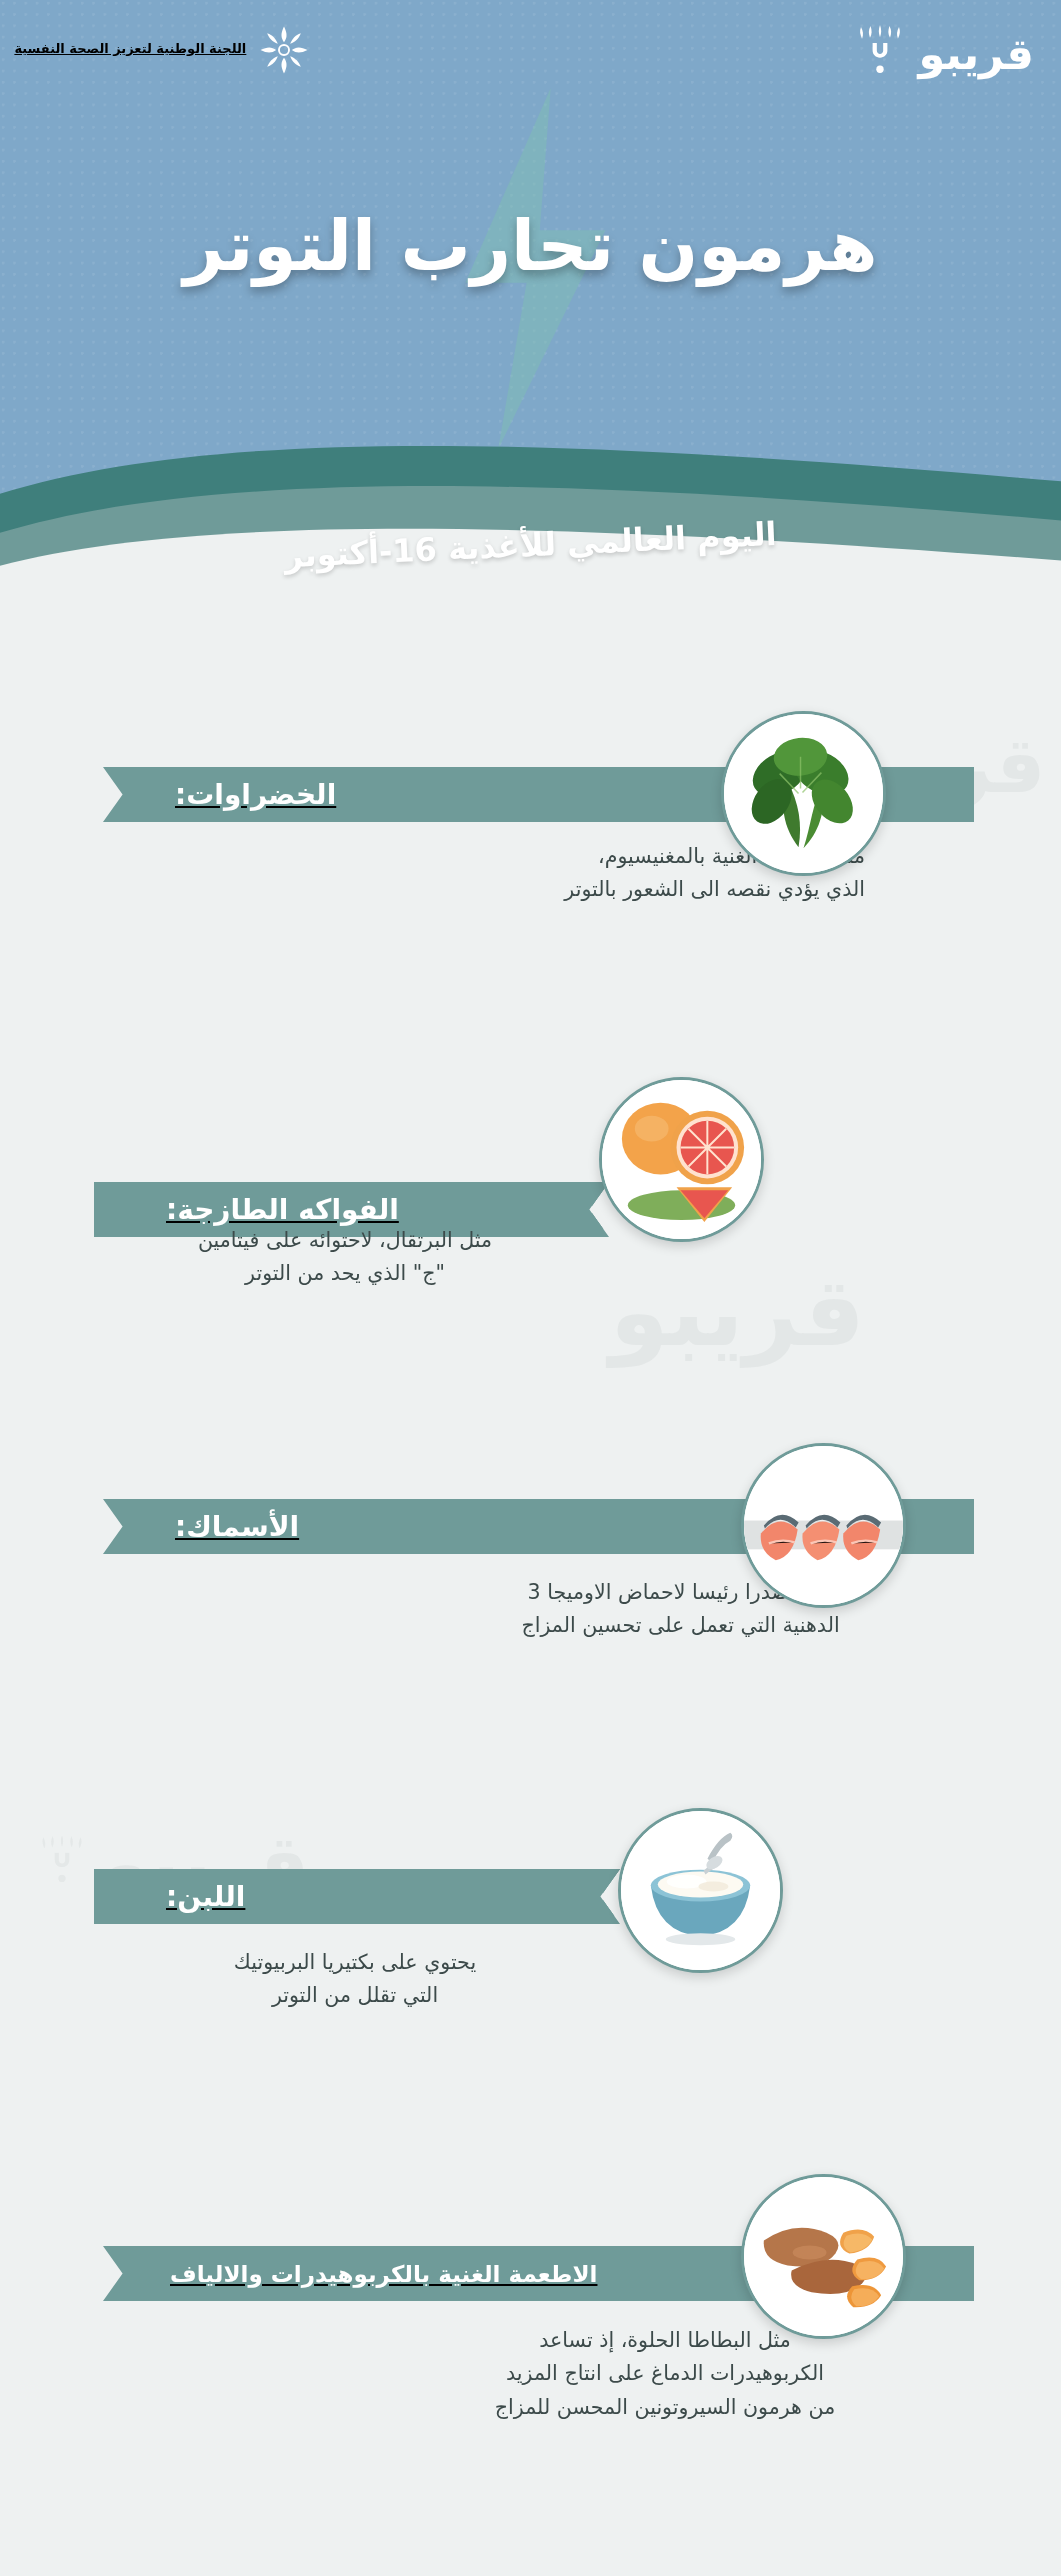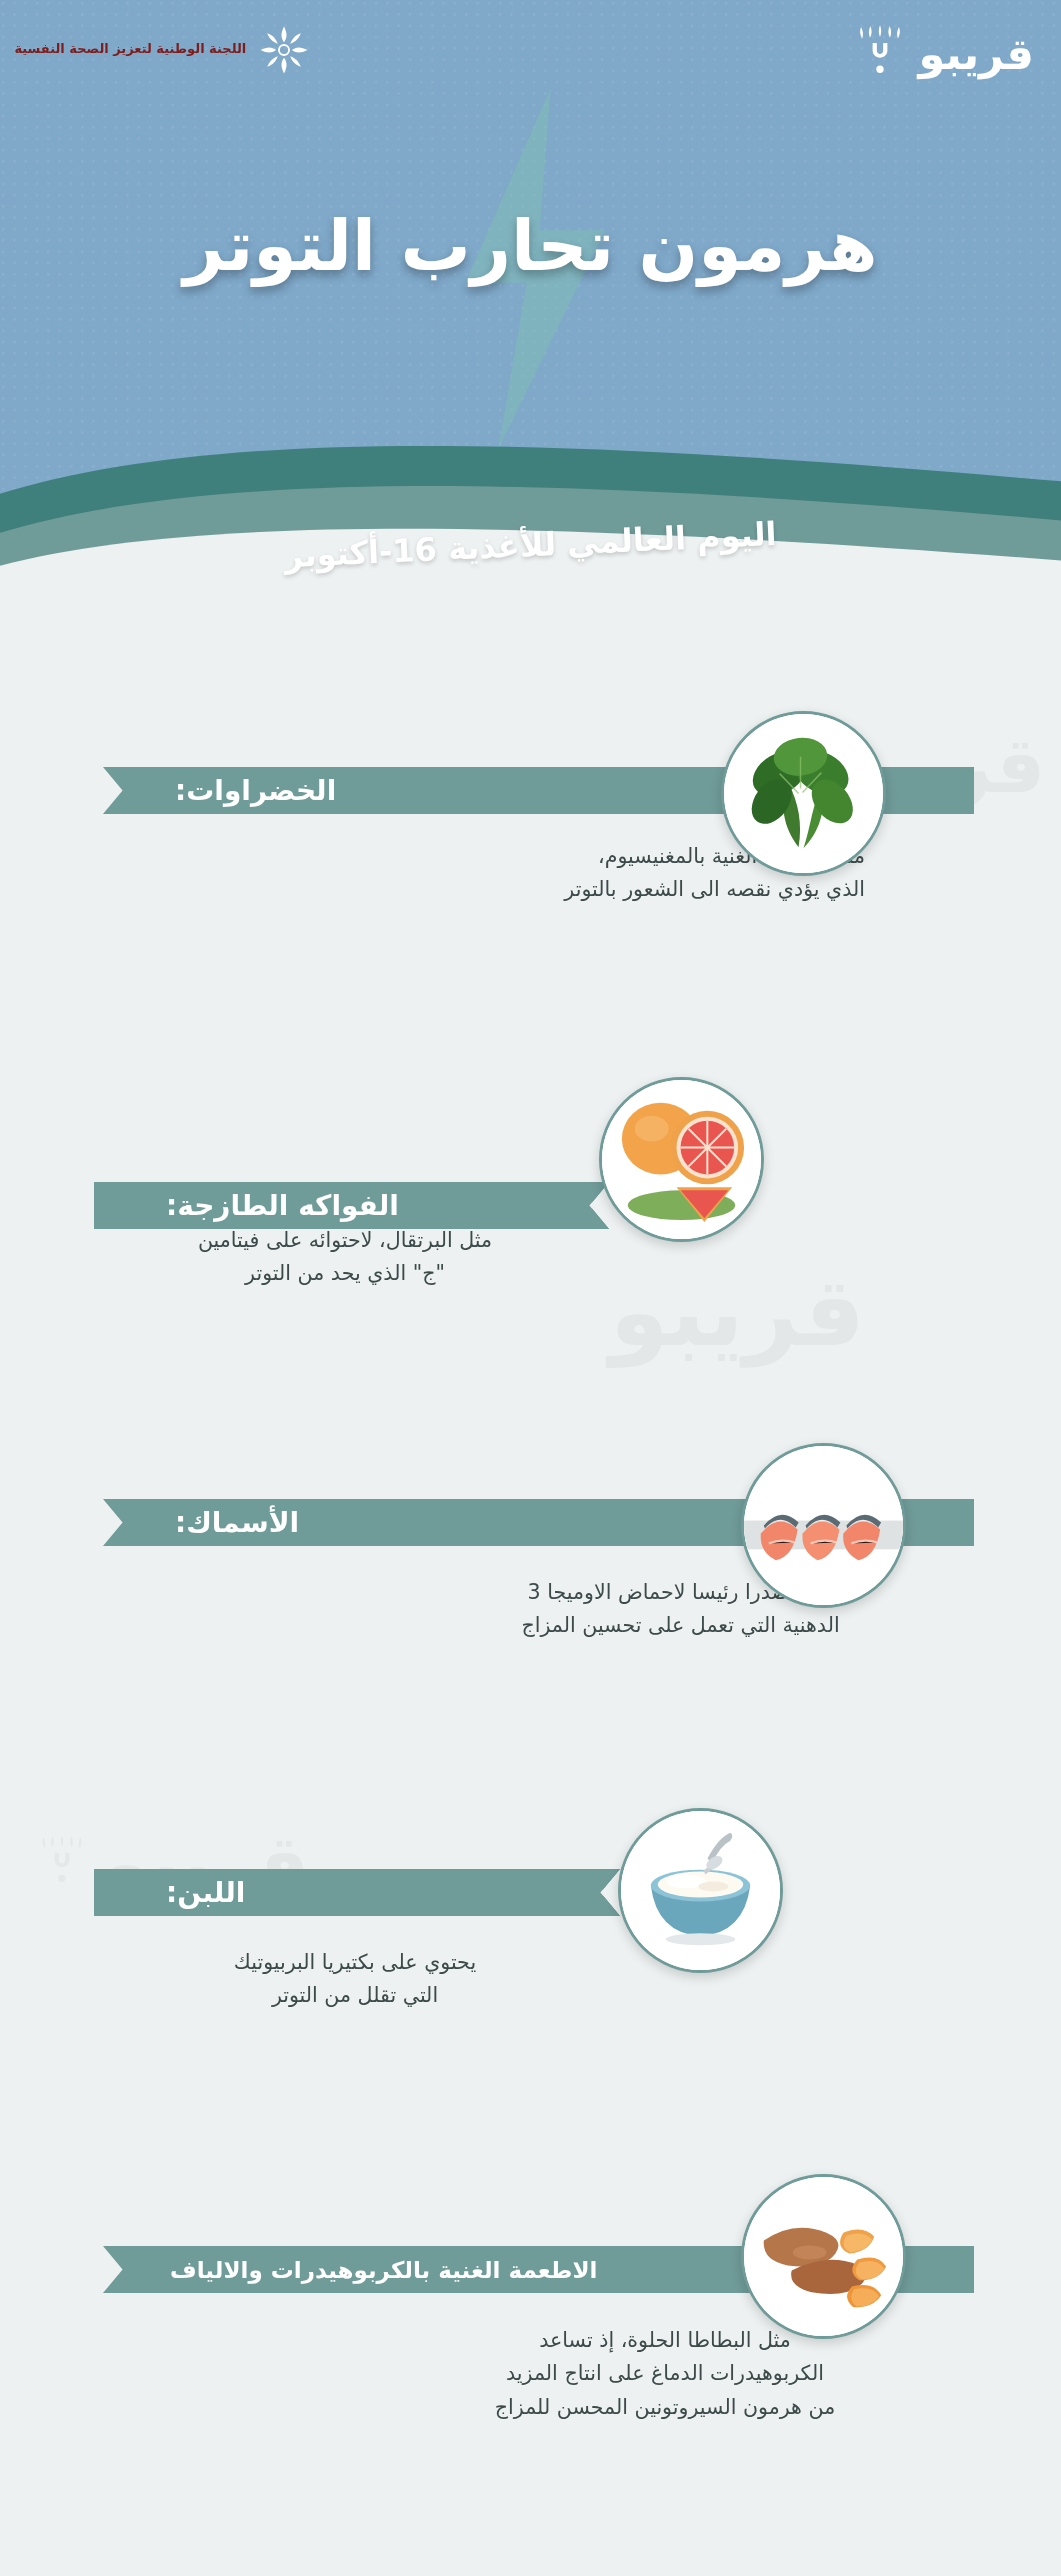--- a/index.html
+++ b/index.html
@@ -48,26 +48,27 @@
     position: absolute;
     top: 21.6px; left: 14.4px;
     display: flex;
     align-items: center;
     gap: 9.3px;
     direction: rtl;
   }
   .logo-left .sunburst { width: 56px; height: 56px; }
   .logo-left .sunburst svg { width: 100%; height: 100%; display:block; }
   .logo-left .txt {
-    color: #7f1d1d;
+    color: #000000;
     font-size: 13px;
     line-height: 1.45;
     text-align: right;
     font-weight: bold;
     letter-spacing: 0.1px;
+    text-decoration: underline;
   }
 
   .logo-right {
     position: absolute;
     top: 25px; right: 27px;
     display: flex;
     align-items: center;
     gap: 6.2px;
   }
   .logo-right .brand {
@@ -133,25 +134,26 @@
   .wm .mk svg { width: 100%; height: 100%; display: block; }
   .wm1 { top: 721px; right: 15.5px; }
   .wm2 { top: 1257px; right: 196px; font-size: 95px; }
   .wm3 { top: 1819px; left: 31px; }
 
   
   .section { position: absolute; left: 0; width: 1061px; }
 
   .ribbon {
     position: absolute;
-    height: 47px;
+    height: 55px;
     background: #6f9b99;
     display: flex;
     align-items: center;
     box-shadow: 0 2.1px 5.2px rgba(0,0,0,.10);
+    text-decoration: underline;
   }
   .ribbon::before,
   .ribbon::after {
     content: "";
     position: absolute;
     top: 0;
     width: 17.5px;
     height: 47px;
     background: #6f9b99;
   }

